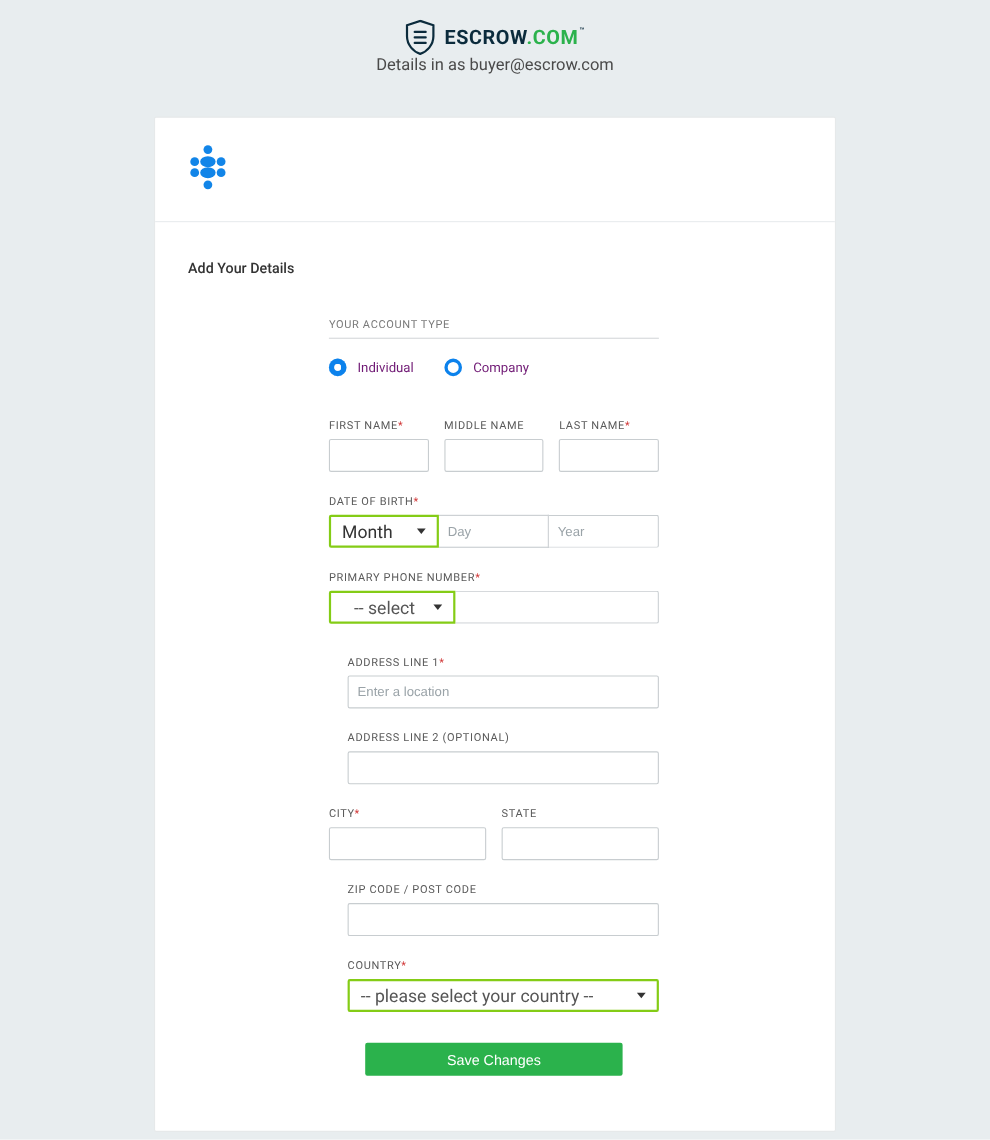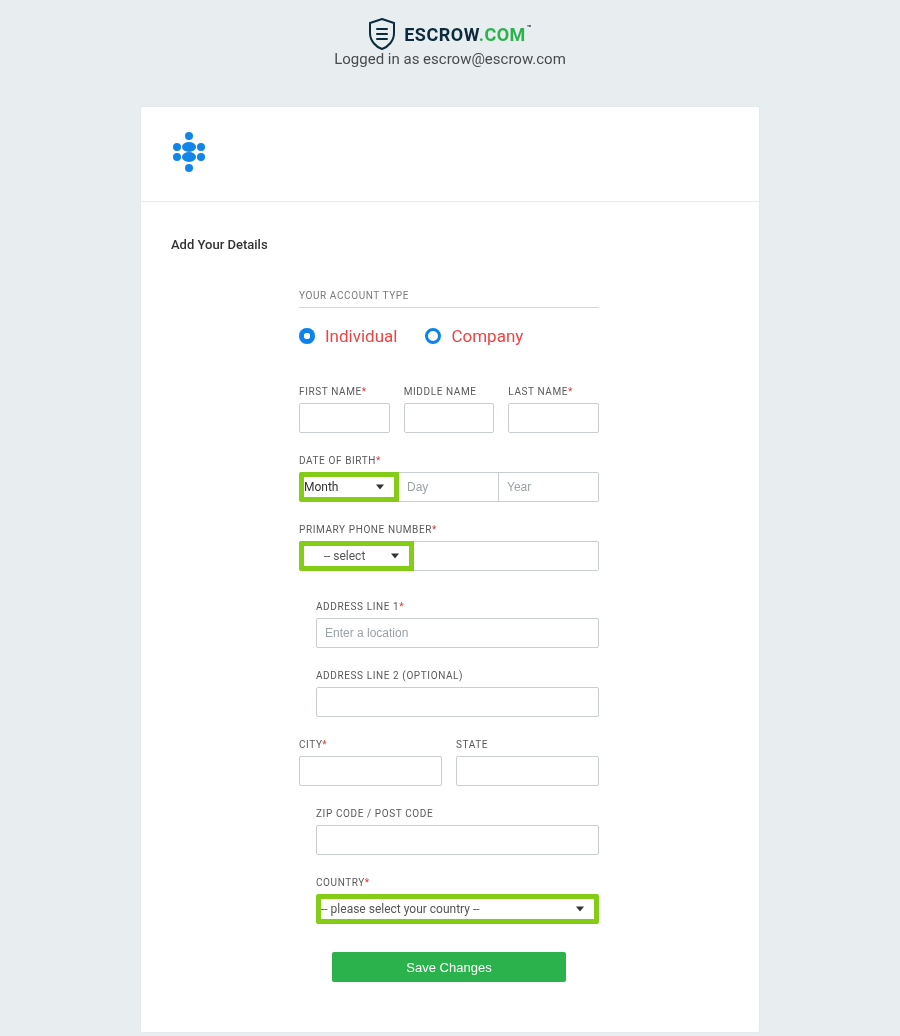--- a/index.html
+++ b/index.html
@@ -73,22 +73,22 @@
   .radio-row {
     display: flex;
     gap: 28px;
     align-items: center;
     margin-bottom: 40px;
   }
   .radio-item {
     display: flex;
     align-items: center;
     gap: 10px;
-    font-size: 17px;
-    color: #ef4444;
+    font-size: 12px;
+    color: #701a75;
     cursor: pointer;
   }
   .radio-dot {
     width: 16px;
     height: 16px;
     border-radius: 50%;
     display:inline-block;
   }
   .radio-dot.selected {
     background: #0c82ec;
@@ -122,24 +122,24 @@
     border-radius: 2px;
     font-size: 12px;
     padding: 0 8px;
     width: 100%;
     background:#fff;
     color:#333;
   }
   .input::placeholder { color:#9aa3a8; }
   .select {
     height: 30px;
-    border: 5px solid #84cc16;
+    border: 2px solid #84cc16;
     border-radius: 2px;
-    font-size: 12px;
-    padding: 0 24px 0 0;
+    font-size: 16px;
+    padding: 0 24px 0 10px;
     background:#fff;
     position: relative;
     display:flex;
     align-items:center;
     color:#333;
     cursor:pointer;
   }
   .select .caret {
     position:absolute;
     right:10px;
@@ -181,21 +181,21 @@
 <div class="header">
   <div class="logo">
     <svg class="logo-shield" viewBox="0 0 28 32">
       <path d="M14 1 L26 5 V15 C26 23 20 29 14 31 C8 29 2 23 2 15 V5 Z" fill="none" stroke="#0b2b3c" stroke-width="2"></path>
       <path d="M9 11 h10 M9 16 h10 M9 21 h10" stroke="#0b2b3c" stroke-width="2" stroke-linecap="round"></path>
     </svg>
     <span class="logo-text">
       <span class="escrow">ESCROW</span><span class="dotcom">.COM</span><span class="logo-tm">™</span>
     </span>
   </div>
-  <div class="login-status">Logged in as escrow@escrow.com</div>
+  <div class="login-status">Details in as buyer@escrow.com</div>
 </div>
 
 <div class="panel">
   <div class="panel-top">
     <svg class="partner-icon" viewBox="0 0 46 46">
       <circle cx="23" cy="7" r="4" fill="#1285e8"></circle>
       <circle cx="11" cy="18" r="4" fill="#1285e8"></circle>
       <circle cx="35" cy="18" r="4" fill="#1285e8"></circle>
       <ellipse cx="23" cy="18" rx="7" ry="5" fill="#1285e8"></ellipse>
       <circle cx="11" cy="28" r="4" fill="#1285e8"></circle>

